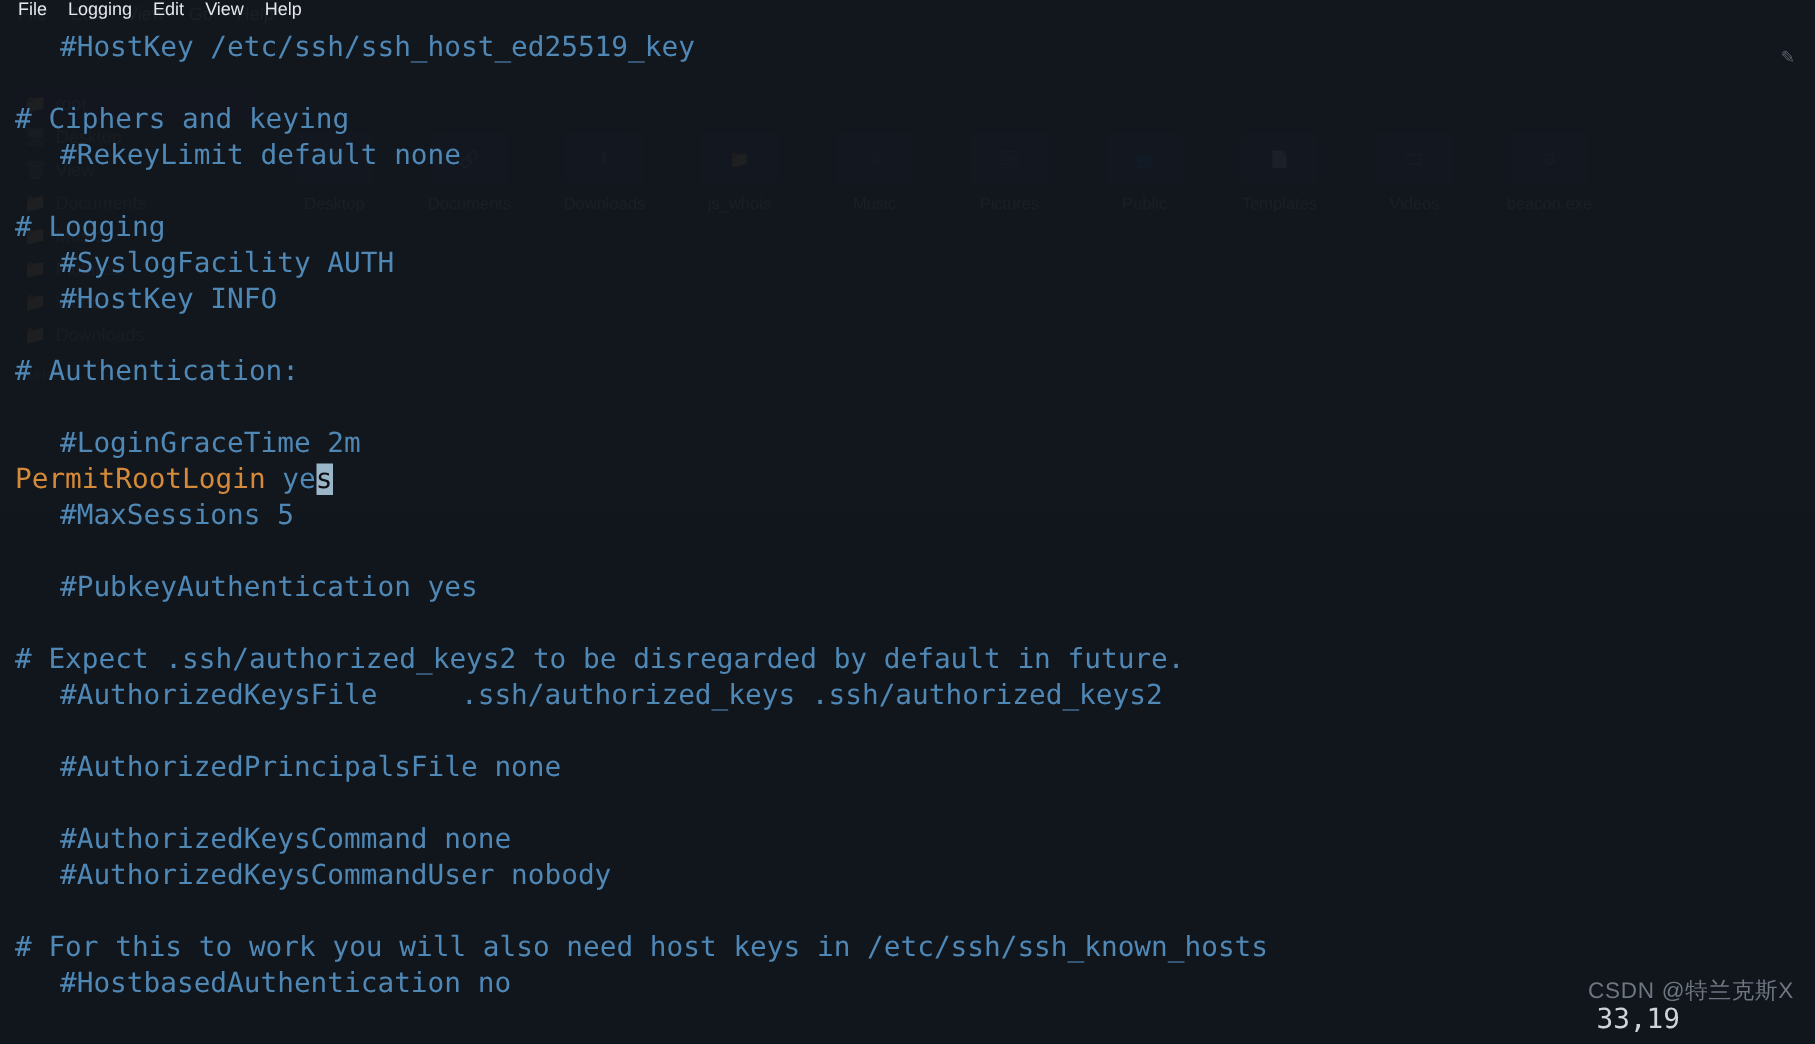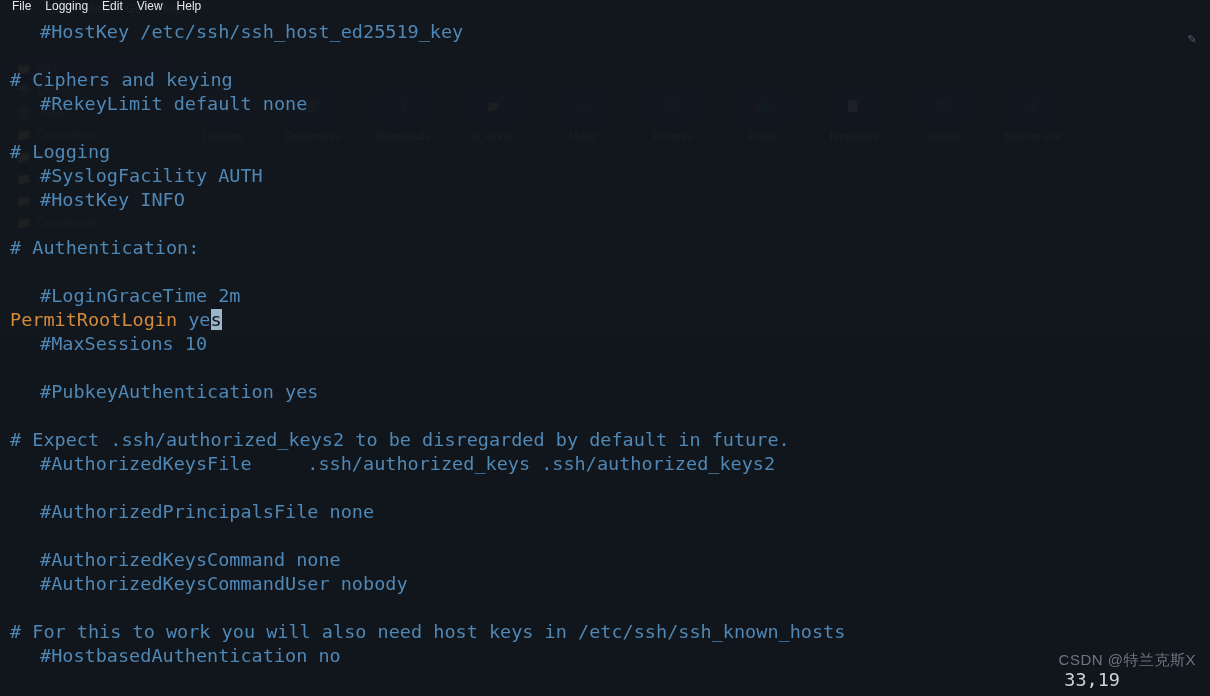--- a/index.html
+++ b/index.html
@@ -139,21 +139,21 @@
 <span class="c-comment-d">#RekeyLimit default none</span>
 <span></span>
 <span class="c-comment"># Logging</span>
 <span class="c-comment-d">#SyslogFacility AUTH</span>
 <span class="c-comment-d">#HostKey INFO</span>
 <span></span>
 <span class="c-comment"># Authentication:</span>
 <span></span>
 <span class="c-comment-d">#LoginGraceTime 2m</span>
 <span><span class="c-key">PermitRootLogin</span><span> </span><span class="c-val">ye</span><span class="cursor">s</span></span>
-<span class="c-comment-d">#MaxSessions 10</span>
+<span class="c-comment-d">#MaxSessions 5</span>
 <span></span>
 <span class="c-comment-d">#PubkeyAuthentication yes</span>
 <span></span>
 <span class="c-comment"># Expect .ssh/authorized_keys2 to be disregarded by default in future.</span>
 <span class="c-comment-d">#AuthorizedKeysFile     .ssh/authorized_keys .ssh/authorized_keys2</span>
 <span></span>
 <span class="c-comment-d">#AuthorizedPrincipalsFile none</span>
 <span></span>
 <span class="c-comment-d">#AuthorizedKeysCommand none</span>
 <span class="c-comment-d">#AuthorizedKeysCommandUser nobody</span>

